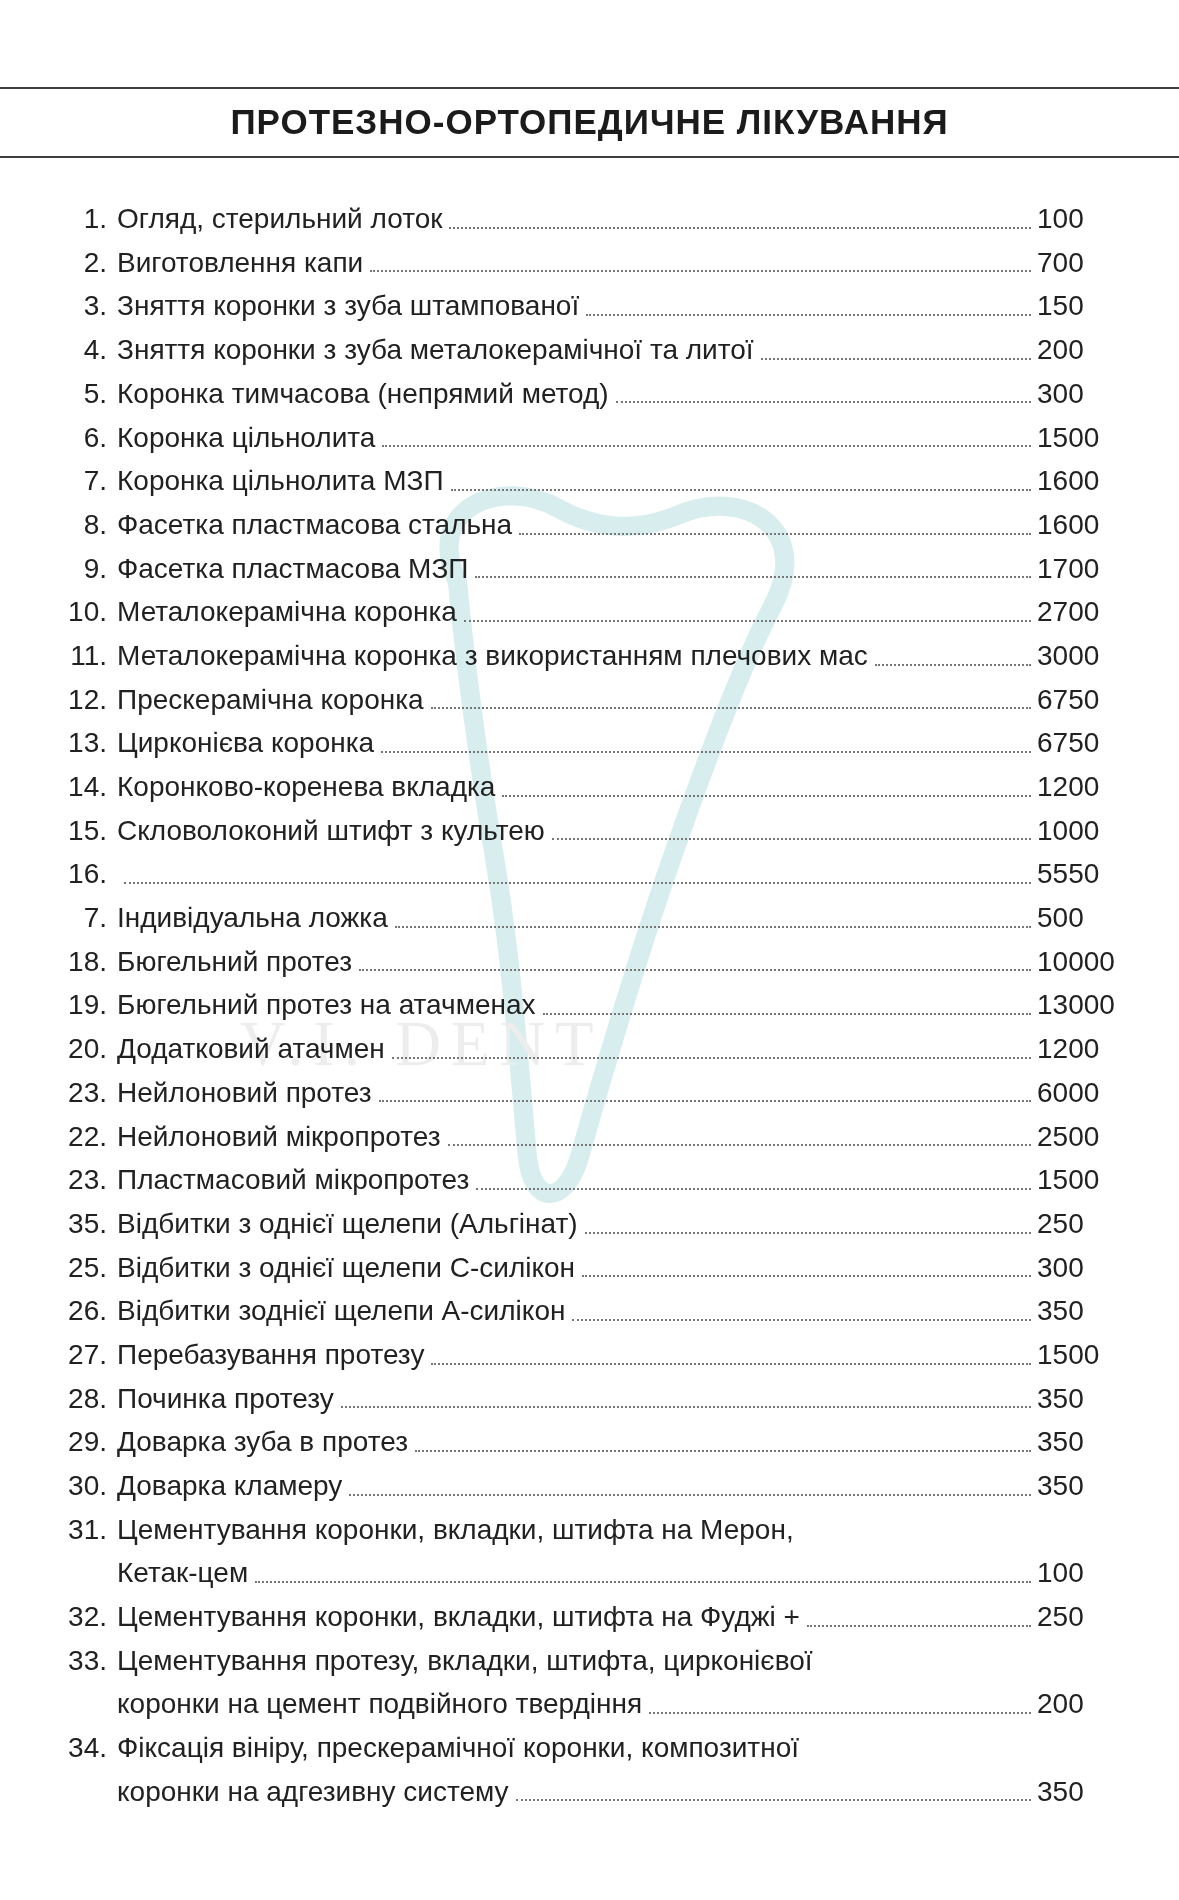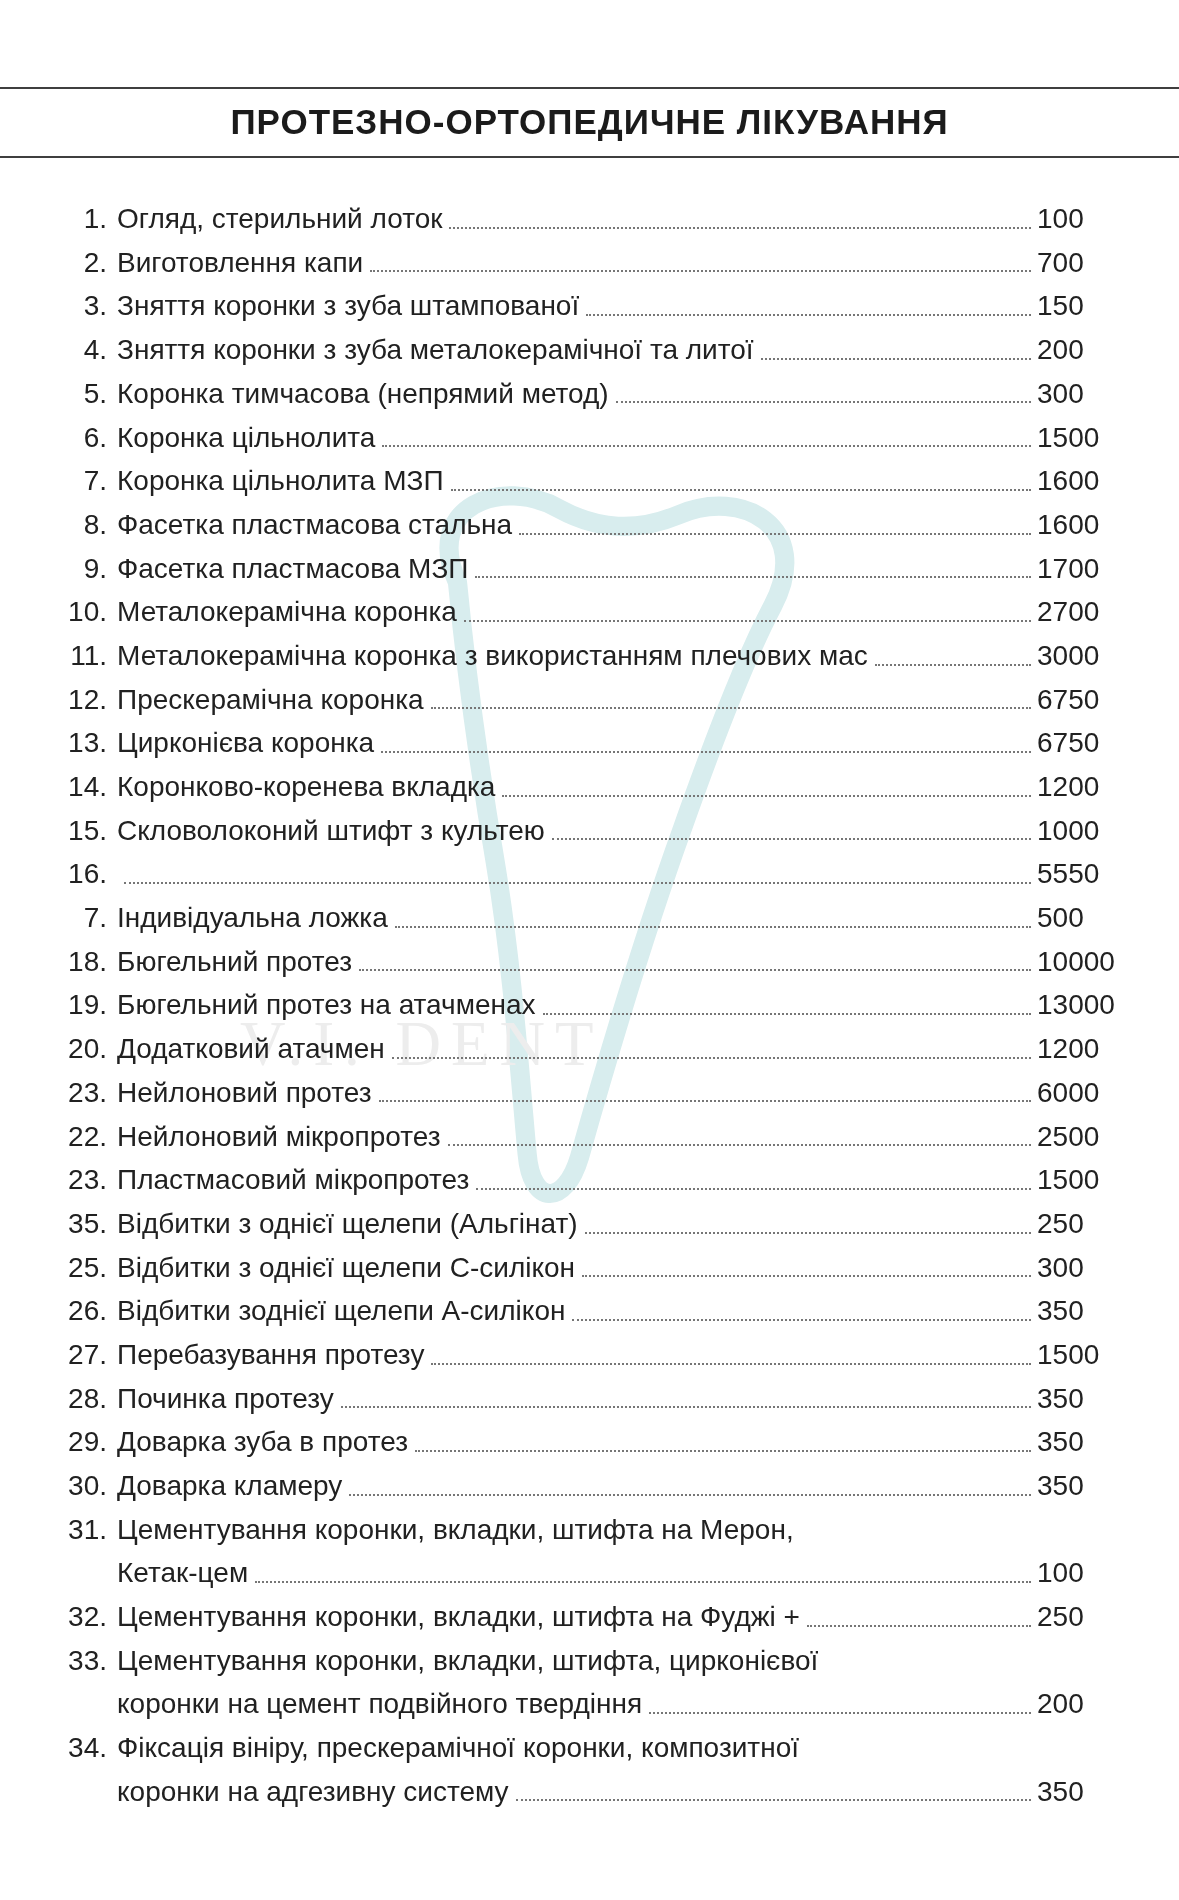--- a/index.html
+++ b/index.html
@@ -277,21 +277,21 @@
     <span class="price">100</span>
   </li>
       <li class="row">
     <span class="num">32.</span>
     <span class="txt">Цементування коронки, вкладки, штифта на Фуджі +</span>
     <span class="leader"></span>
     <span class="price">250</span>
   </li>
       <li class="row">
     <span class="num">33.</span>
-    <span class="txt">Цементування коронки, вкладки, штифта, цирконієвої</span>
+    <span class="txt">Цементування протезу, вкладки, штифта, цирконієвої</span>
     <span class="leader hidden"></span>
     <span class="price"></span>
   </li>
       <li class="row">
     <span class="num"></span>
     <span class="txt">коронки на цемент подвійного твердіння</span>
     <span class="leader"></span>
     <span class="price">200</span>
   </li>
       <li class="row">

